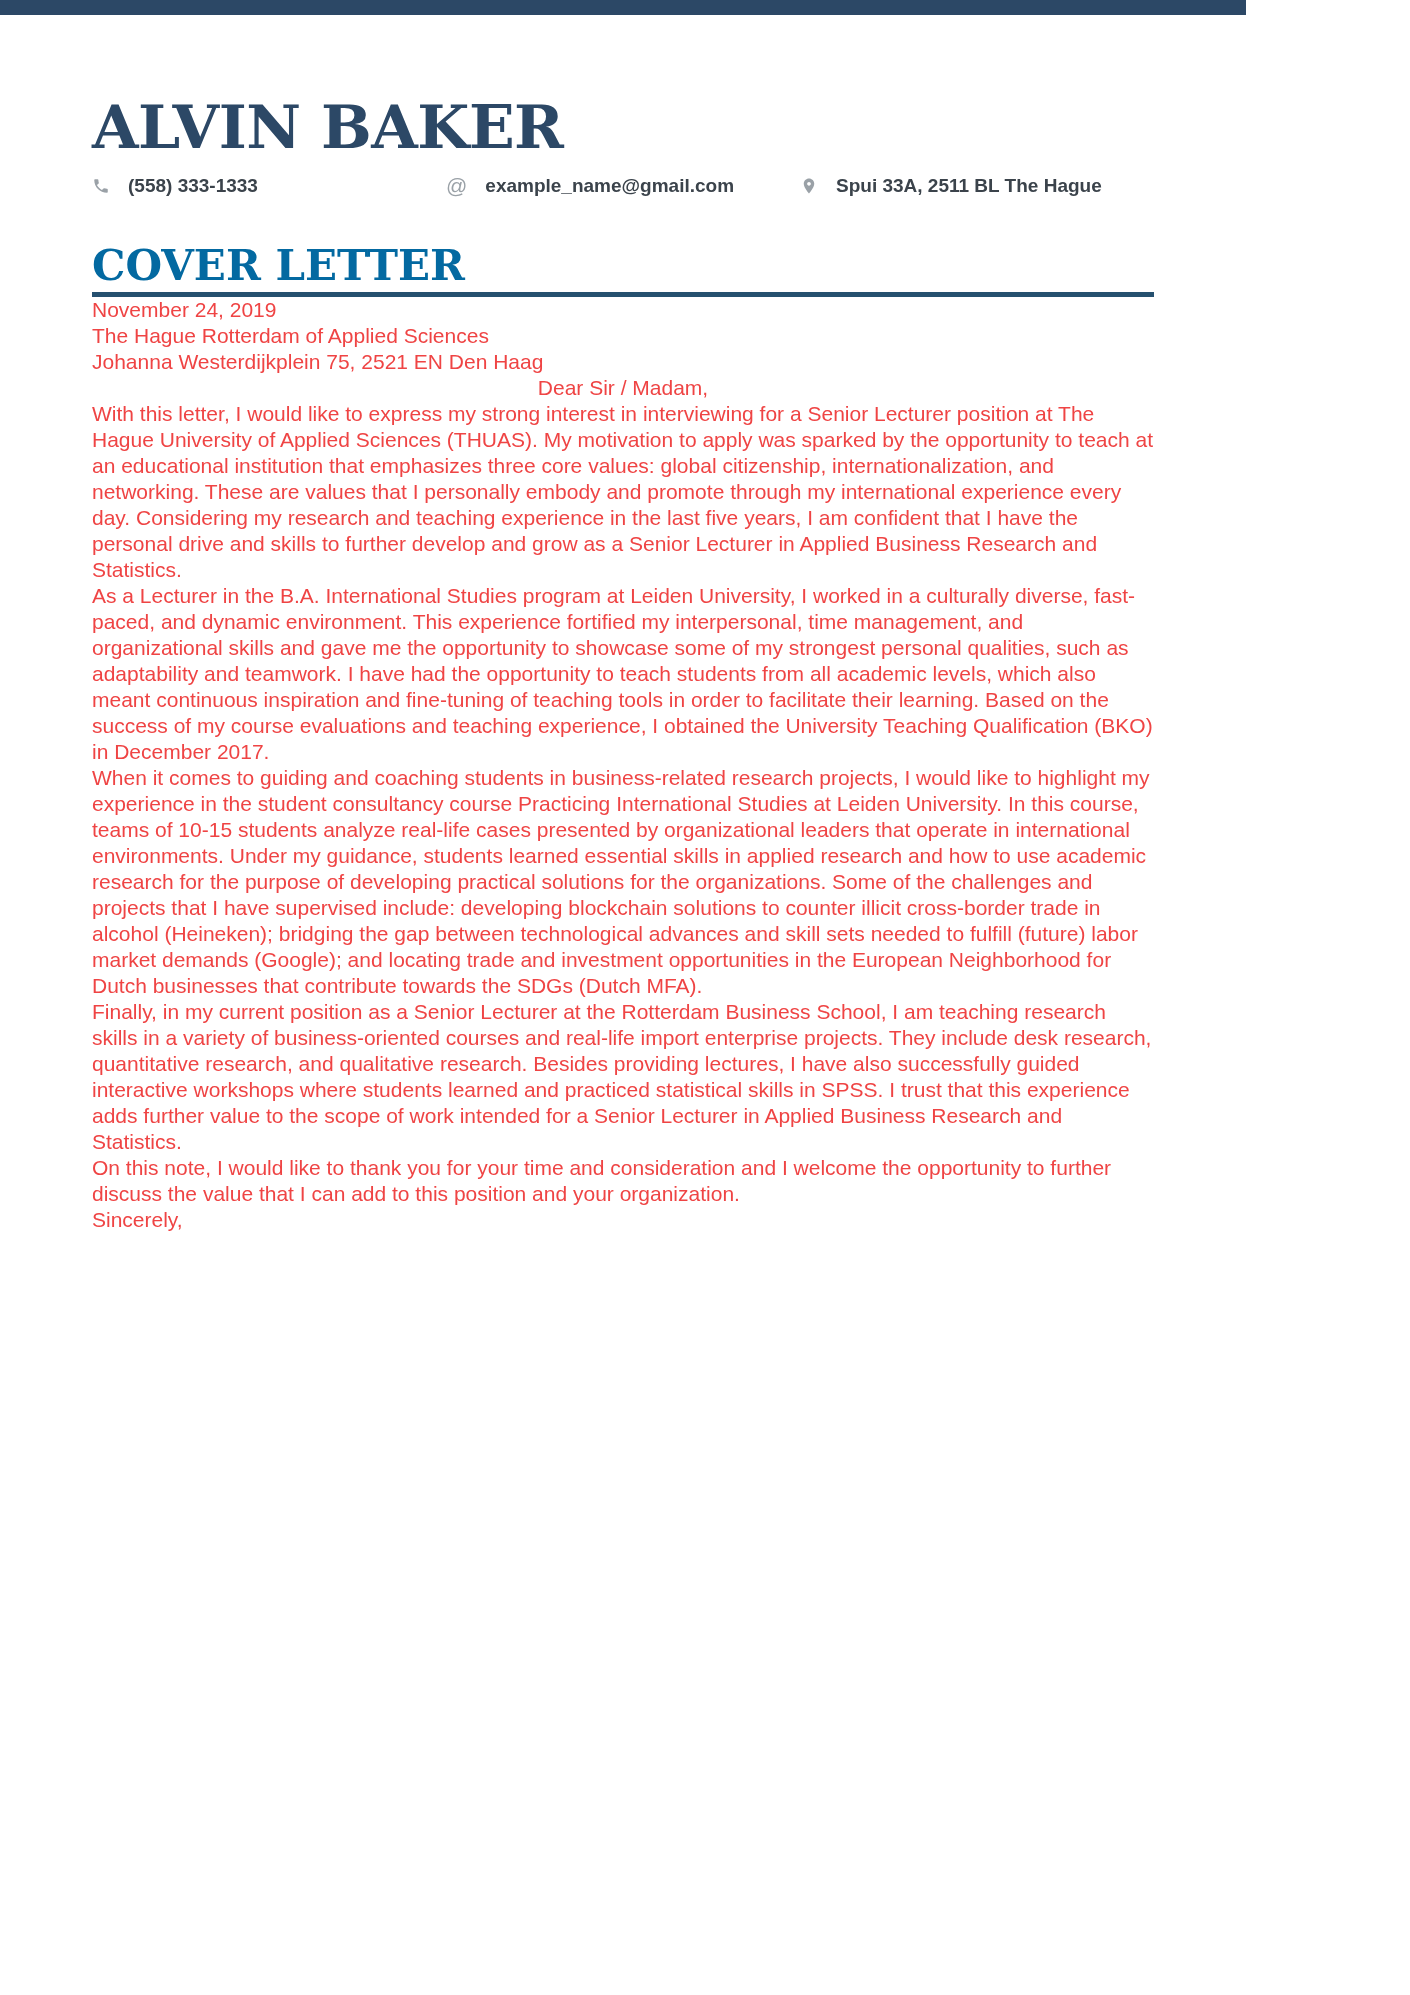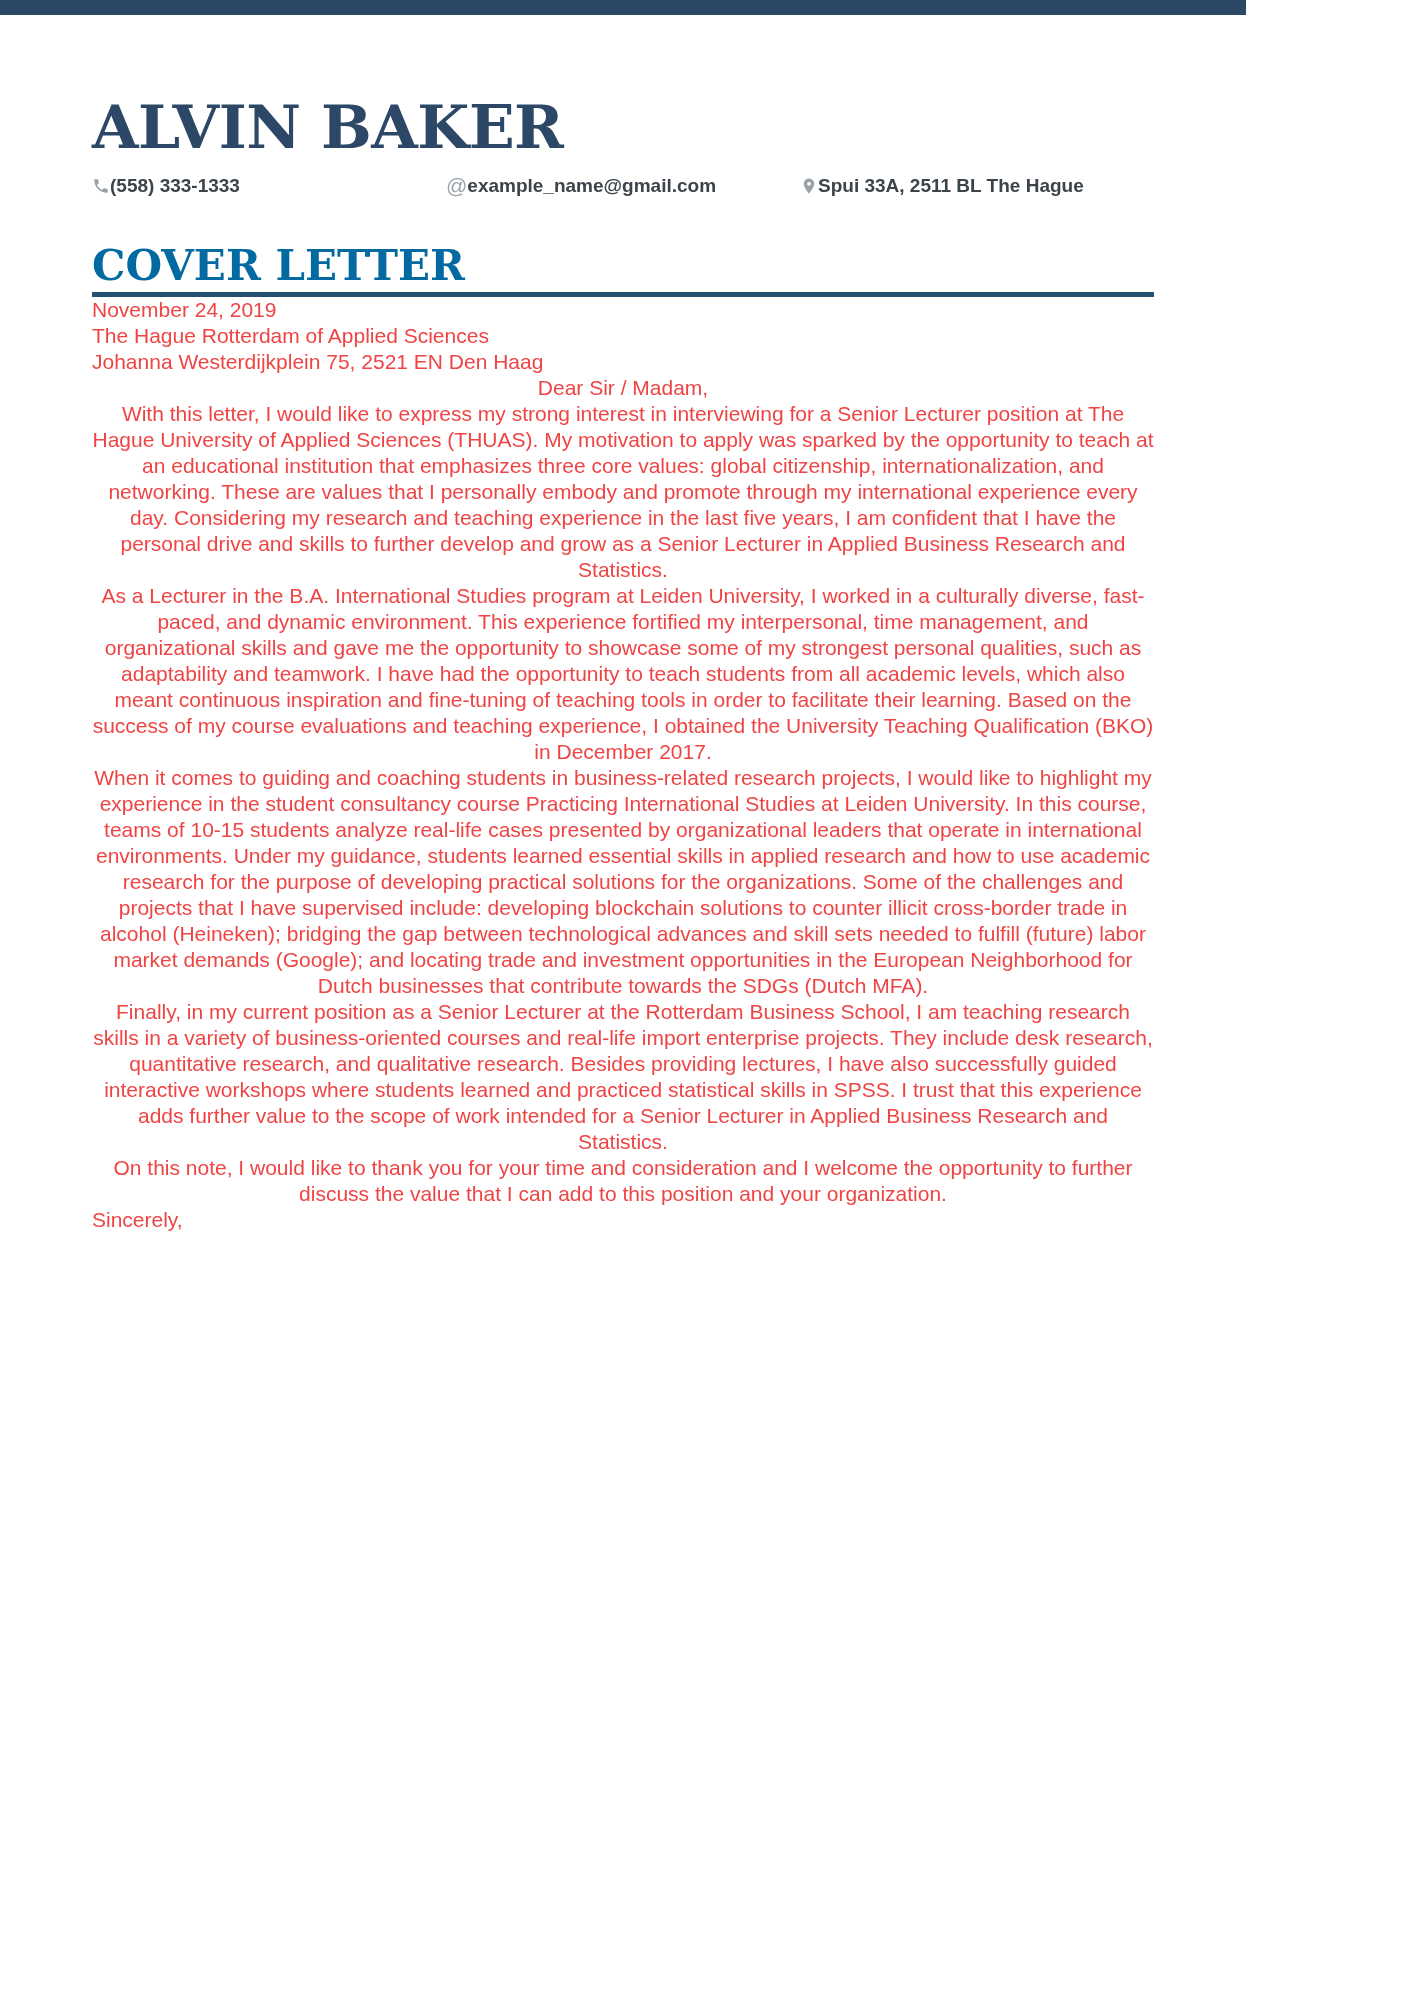--- a/index.html
+++ b/index.html
@@ -26,21 +26,21 @@
     color: #2c4866;
   }
   .contact-row {
     display: grid;
     grid-template-columns: 1fr 1fr 1fr;
     margin-top: 16px;
   }
   .contact-item {
     display: flex;
     align-items: center;
-    gap: 0;
+    gap: 18px;
     font-size: 19px;
     font-weight: 700;
     color: #3b434b;
     line-height: 26px;
     white-space: nowrap;
   }
   .contact-icon-svg { width: 18px; height: 18px; fill: #9aa1a7; flex: 0 0 auto; }
   .at-glyph {
     font-size: 21px;
     font-weight: 400;
@@ -66,21 +66,21 @@
   .letter {
     font-size: 21px;
     line-height: 26px;
     color: #ef4444;
     letter-spacing: 0;
   }
   .letter p { margin: 0; }
   .letter-date { margin: 16px 0 26px 0; }
   .letter-recipient { margin: 0 0 46px 0; }
   .letter-salutation { margin: 0 0 22px 0; text-align: center; }
-  .letter-paragraph { margin: 0 0 34px 0; text-align: center; }
+  .letter-paragraph { margin: 0 0 34px 0; }
   .letter-closing { margin: 12px 0 46px 0; }
   .letter-signature { margin: 0; }
 </style>
 </head>
 <body>
 
 <div class="page">
 
   <div class="top-bar"></div>
 

